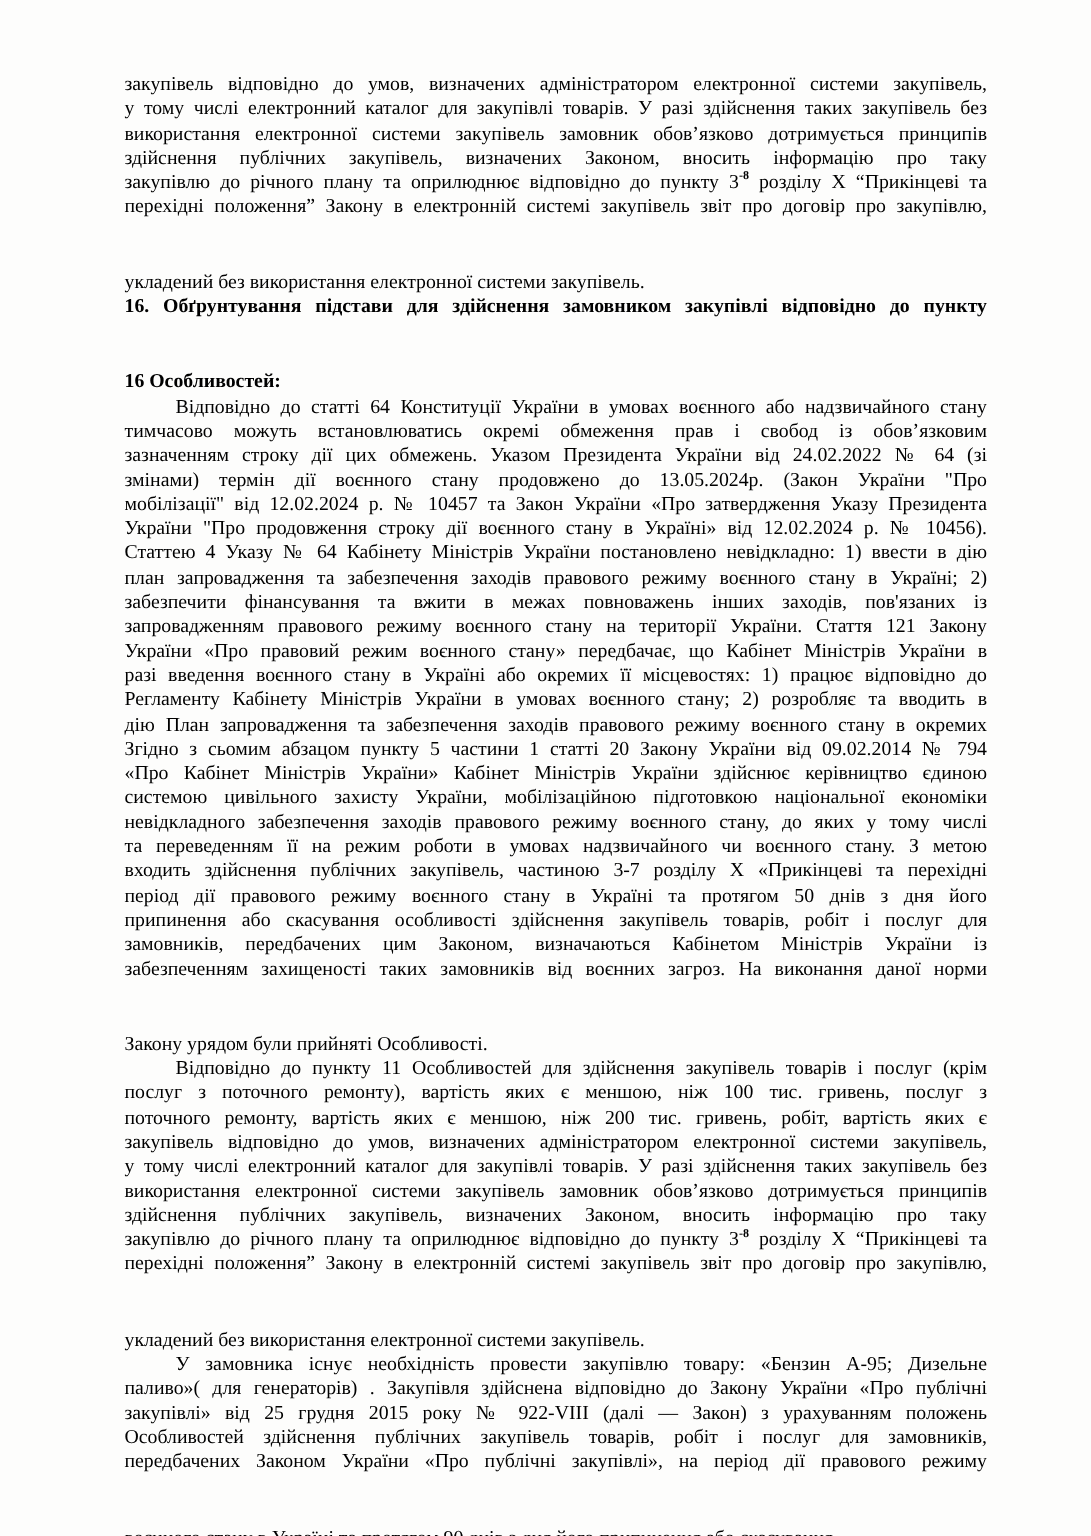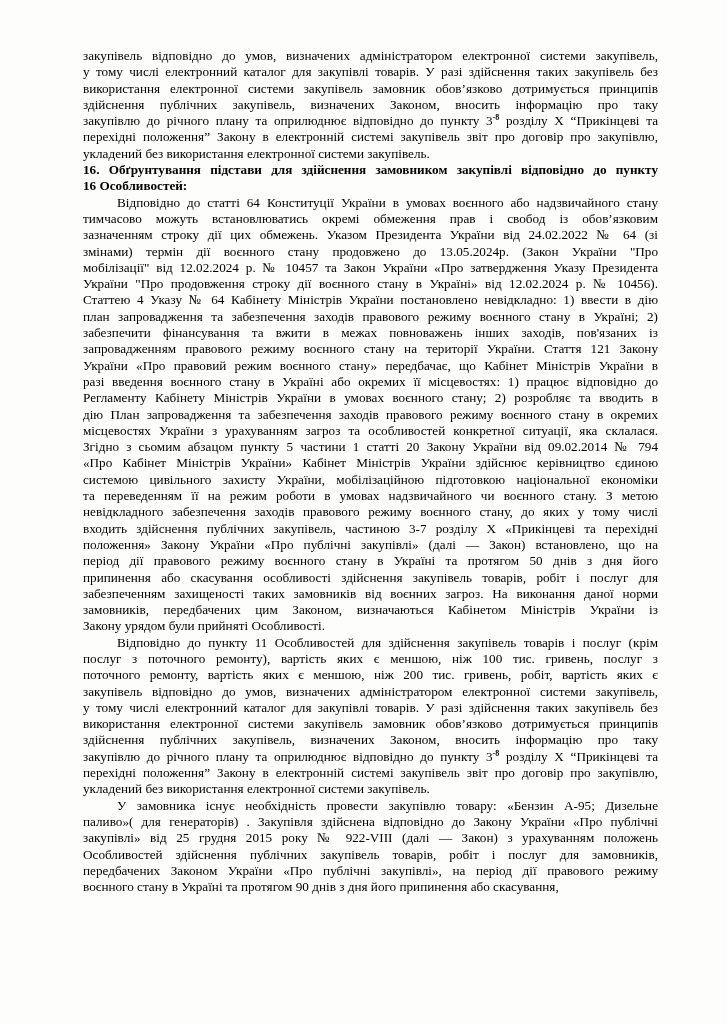--- a/index.html
+++ b/index.html
@@ -7,21 +7,21 @@
   .page {
     position: absolute; left: 0; top: 0; width: 727px; height: 1024px;
     background: #fdfdfc;
   }
   .content {
     position: absolute; left: 83px; top: 48px; width: 575px;
     font-family: "Liberation Serif", "DejaVu Serif", serif;
     font-size: 13.2px; line-height: 16.3px; color: #000000;
   }
   .line { display: block; white-space: nowrap; text-align: justify; text-align-last: justify; height: 16.3px; overflow: visible; }
-  .line.last { text-align-last: left; }
+  .line.last { text-align-last: left; margin-top: 34px; }
   .line.indent { padding-left: 34px; }
   .bold { font-weight: bold; }
   .u { }
   sup { font-size: 8px; line-height: 0; vertical-align: super; font-weight: bold; }
 </style>
 </head>
 <body>
 
 <div class="page">
   <div class="content" id="content">
@@ -46,32 +46,30 @@
         <span class="line">мобілізації" від 12.02.2024 р. № 10457 та Закон України «Про затвердження Указу Президента</span>
         <span class="line">України "Про продовження строку дії воєнного стану в Україні» від 12.02.2024 р. № 10456).</span>
         <span class="line">Статтею 4 Указу № 64 Кабінету Міністрів України постановлено невідкладно: 1) ввести в дію</span>
         <span class="line">план запровадження та забезпечення заходів правового режиму воєнного стану в Україні; 2)</span>
         <span class="line">забезпечити фінансування та вжити в межах повноважень інших заходів, пов'язаних із</span>
         <span class="line">запровадженням правового режиму воєнного стану на території України. Стаття 121 Закону</span>
         <span class="line">України «Про правовий режим воєнного стану» передбачає, що Кабінет Міністрів України в</span>
         <span class="line">разі введення воєнного стану в Україні або окремих її місцевостях: 1) працює відповідно до</span>
         <span class="line">Регламенту Кабінету Міністрів України в умовах воєнного стану; 2) розробляє та вводить в</span>
         <span class="line">дію План запровадження та забезпечення заходів правового режиму воєнного стану в окремих</span>
-        <span class="line">місцевостях України з урахуванням загроз та особливостей конкретної ситуації, яка склалася.</span>
         <span class="line">Згідно з сьомим абзацом пункту 5 частини 1 статті 20 Закону України від 09.02.2014 № 794</span>
         <span class="line">«Про Кабінет Міністрів України» Кабінет Міністрів України здійснює керівництво єдиною</span>
         <span class="line">системою цивільного захисту України, мобілізаційною підготовкою національної економіки</span>
+        <span class="line">невідкладного забезпечення заходів правового режиму воєнного стану, до яких у тому числі</span>
         <span class="line">та переведенням її на режим роботи в умовах надзвичайного чи воєнного стану. З метою</span>
-        <span class="line">невідкладного забезпечення заходів правового режиму воєнного стану, до яких у тому числі</span>
         <span class="line">входить здійснення публічних закупівель, частиною 3-7 розділу X «Прикінцеві та перехідні</span>
-        <span class="line">положення» Закону України «Про публічні закупівлі» (далі — Закон) встановлено, що на</span>
         <span class="line">період дії правового режиму воєнного стану в Україні та протягом 50 днів з дня його</span>
         <span class="line">припинення або скасування особливості здійснення закупівель товарів, робіт і послуг для</span>
+        <span class="line">замовників, передбачених цим Законом, визначаються Кабінетом Міністрів України із</span>
         <span class="line">забезпеченням захищеності таких замовників від воєнних загроз. На виконання даної норми</span>
-        <span class="line">замовників, передбачених цим Законом, визначаються Кабінетом Міністрів України із</span>
         <span class="line last">Закону урядом були прийняті Особливості.</span>
       </div>
       <div>
         <span class="line indent">Відповідно до пункту 11 Особливостей для здійснення закупівель товарів і послуг (крім</span>
         <span class="line">послуг з поточного ремонту), вартість яких є меншою, ніж 100 тис. гривень, послуг з</span>
         <span class="line">поточного ремонту, вартість яких є меншою, ніж 200 тис. гривень, робіт, вартість яких є</span>
         <span class="line">закупівель відповідно до умов, визначених адміністратором електронної системи закупівель,</span>
         <span class="line">у тому числі електронний каталог для закупівлі товарів. У разі здійснення таких закупівель без</span>
         <span class="line">використання електронної системи закупівель замовник обов’язково дотримується принципів</span>
         <span class="line">здійснення публічних закупівель, визначених Законом, вносить інформацію про таку</span>

